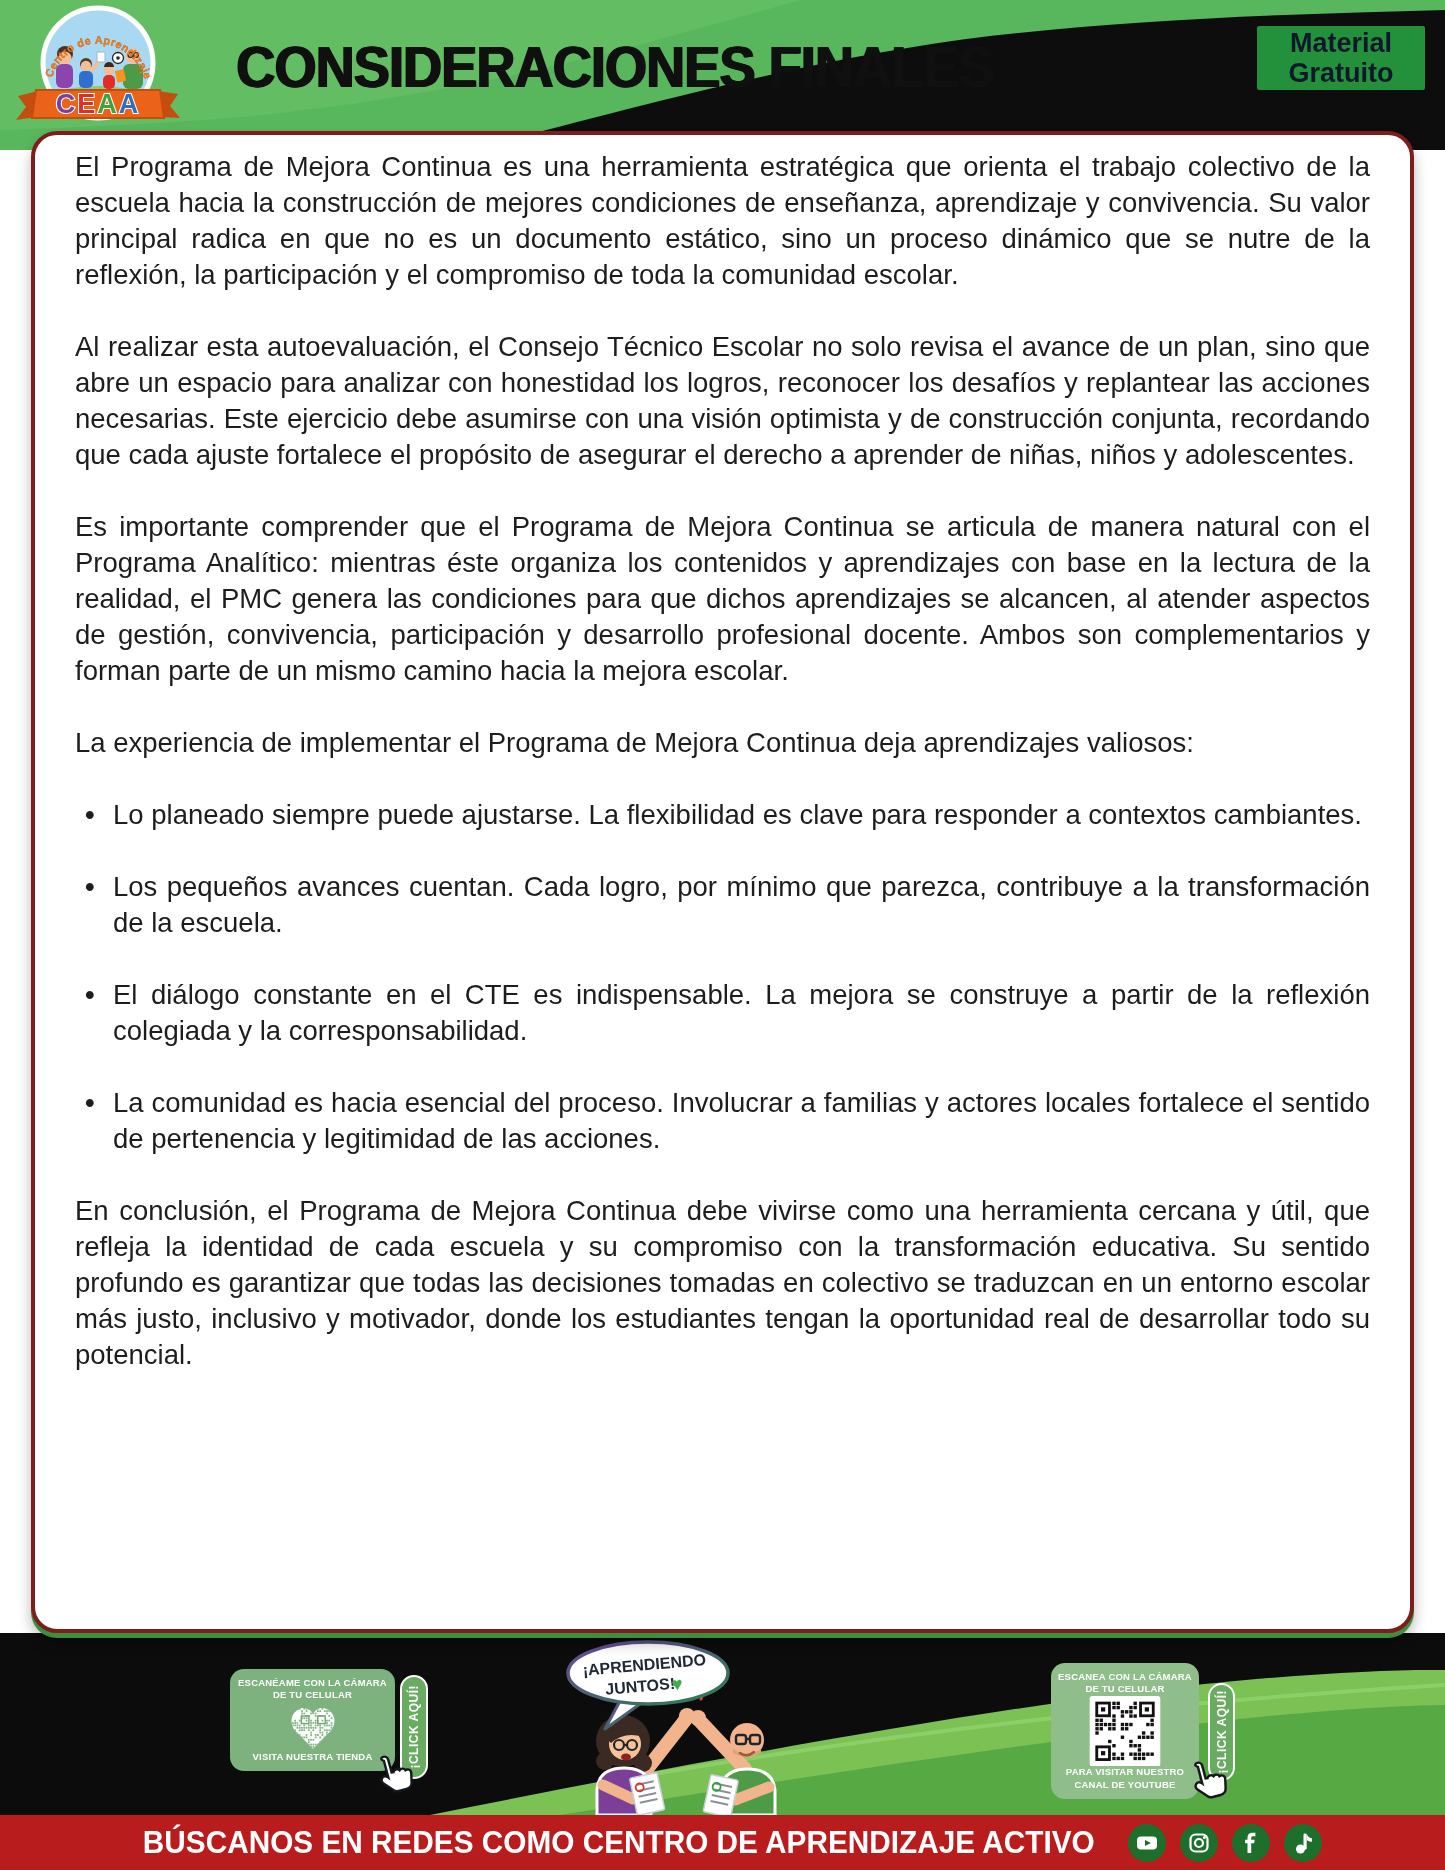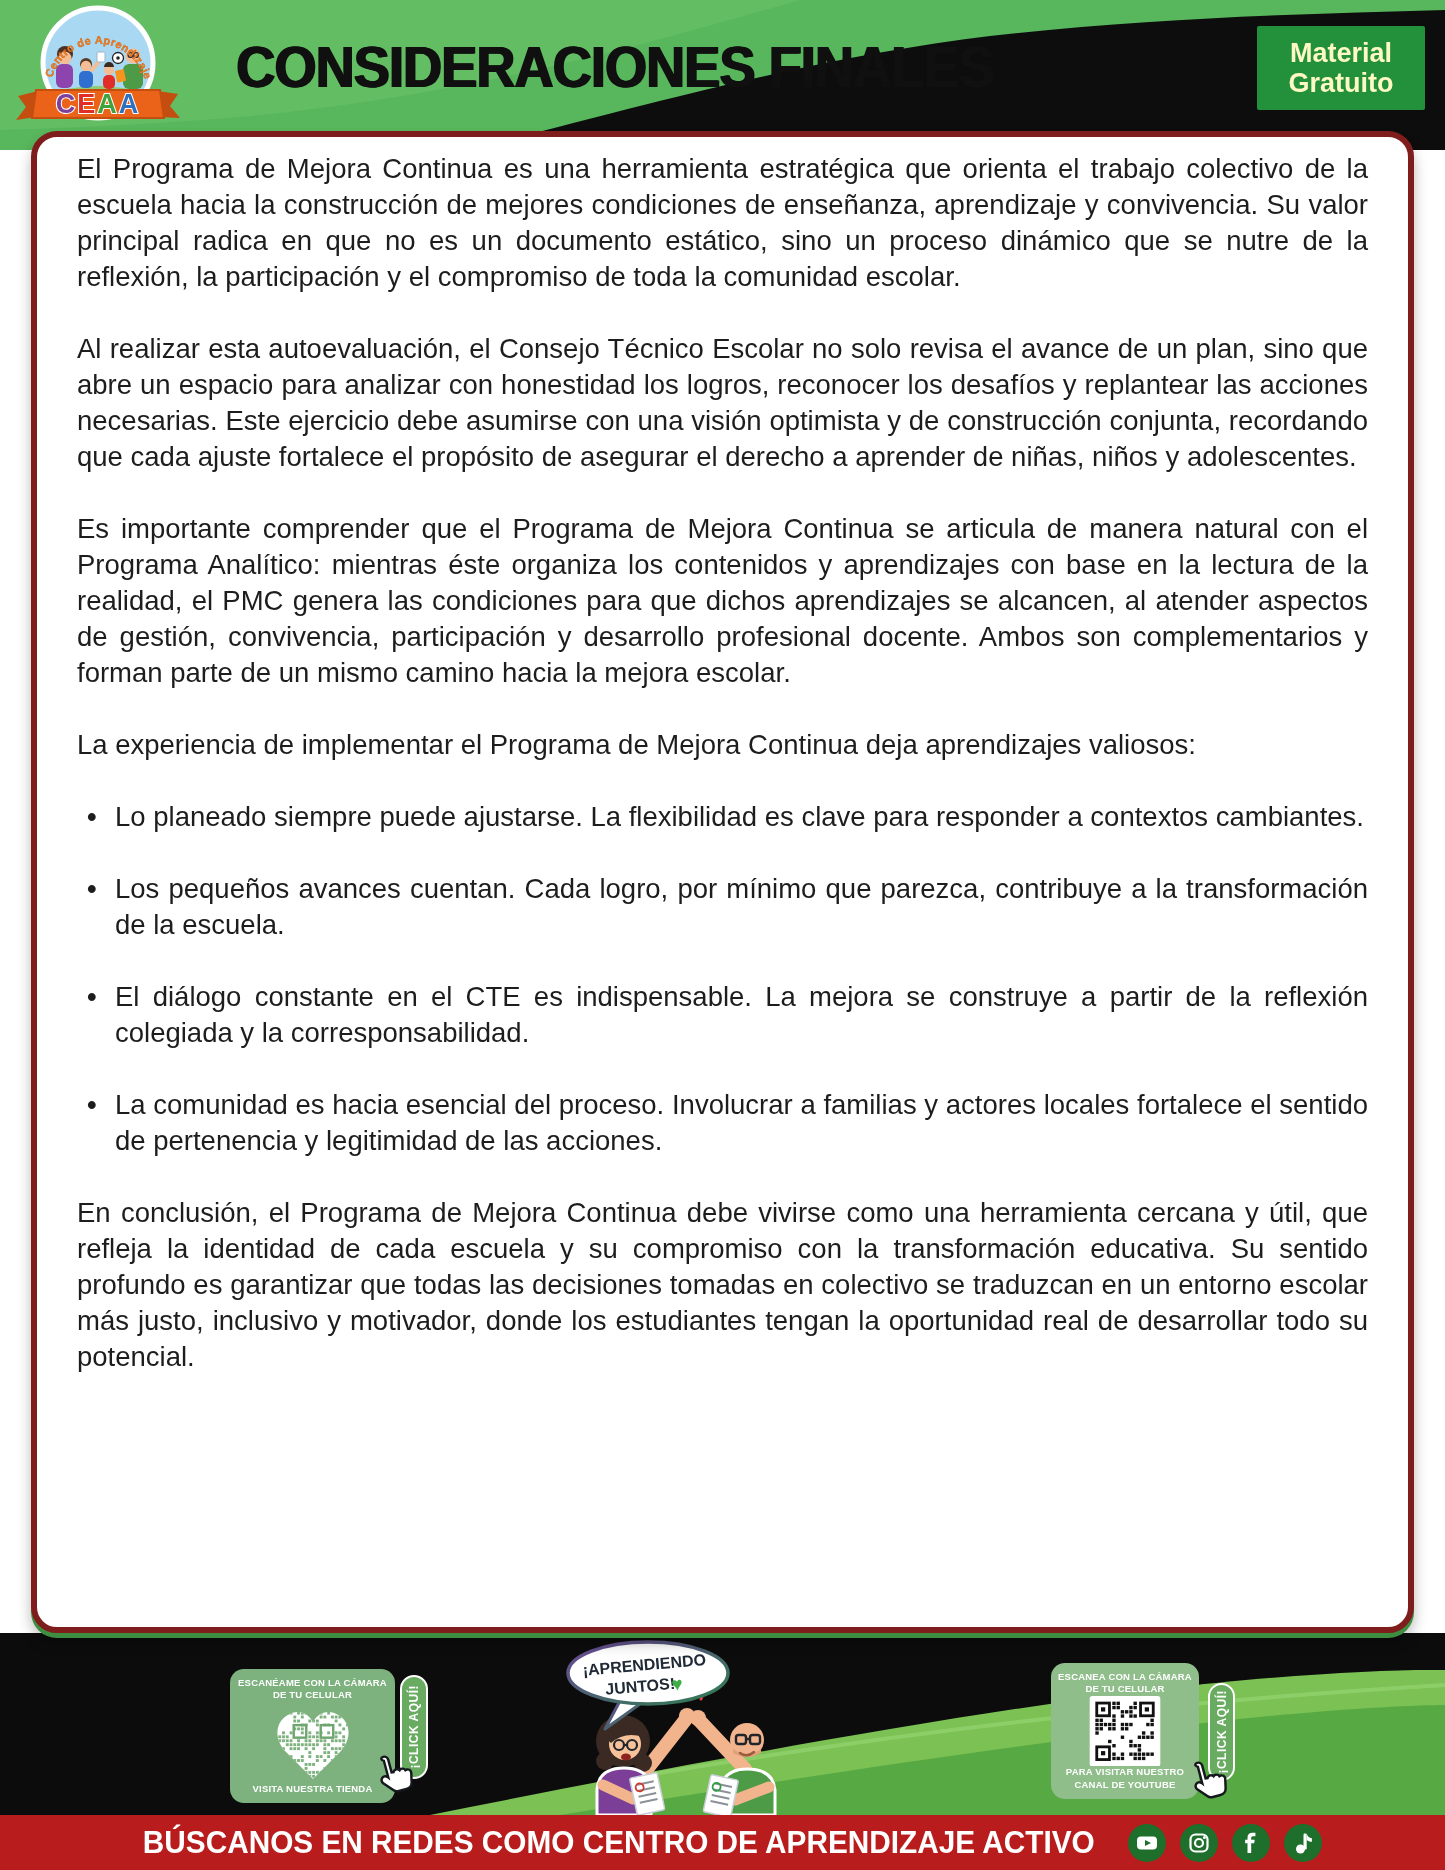--- a/index.html
+++ b/index.html
@@ -5,44 +5,44 @@
   html,body{margin:0;padding:0;background:#ffffff;}
   .page{position:relative;width:1445px;height:1870px;overflow:hidden;background:#fff;
         font-family:"Liberation Sans",sans-serif;}
   
   .header{position:absolute;left:0;top:0;width:1445px;height:150px;}
   .header svg{display:block}
   .title{position:absolute;left:175px;top:34px;width:880px;text-align:center;
          font-size:57px;font-weight:bold;color:#101010;letter-spacing:-1px;
          transform:scaleX(.95);transform-origin:center;
          text-shadow:1px 0 0 #101010,-1px 0 0 #101010;white-space:nowrap;}
-  .badge{position:absolute;top:26px;right:20px;width:152px;background:#23913c;color:#fef9c3;
+  .badge{position:absolute;top:26px;right:20px;width:152px;background:#23913c;color:#0f172a;
          font-weight:bold;font-size:27px;line-height:1.12;text-align:center;
-         padding:12px 8px;border-radius:2px;}
+         padding:2px 8px;border-radius:2px;}
   .logo{position:absolute;left:12px;top:4px;width:172px;height:126px;}
   
   .content-box{position:absolute;left:31px;top:131px;width:1383px;height:1502px;
-         box-sizing:border-box;background:#fff;border:6px solid #7f1d1d;border-radius:26px;
+         box-sizing:border-box;background:#fff;border:4px solid #7f1d1d;border-radius:26px;
          box-shadow:0 5px 0 #3e8e41,0 10px 14px rgba(0,0,0,.28);
          padding:14px 40px 10px 40px;overflow:hidden;z-index:5;}
   .copy{font-size:27.5px;line-height:36px;color:#1d1d1d;text-align:justify;}
   .copy p{margin:0 0 36px 0;}
   .copy p:last-child{margin-bottom:0;}
   ul.bullets{list-style:none;margin:0 0 0 0;padding:0;}
   ul.bullets li{position:relative;padding-left:38px;margin-bottom:36px;}
   ul.bullets li::before{content:"•";position:absolute;left:10px;top:0;font-weight:bold;}
   .lead{font-weight:normal;}
   
   .footer{position:absolute;left:0;top:1633px;width:1445px;height:182px;}
   .footer svg.bg{position:absolute;left:0;top:0;}
   .qr-panel{position:absolute;box-sizing:border-box;border-radius:14px;display:flex;
             flex-direction:column;align-items:center;justify-content:space-between;
             padding:8px 6px;color:#fff;text-align:center;}
   .qr-panel .t{font-size:9.5px;font-weight:bold;line-height:1.3;letter-spacing:.2px;}
-  .panel-left{left:230px;top:36px;width:165px;height:134px;background:#7db27e;}
+  .panel-left{left:230px;top:36px;width:165px;height:102px;background:#7db27e;}
   .panel-right{left:1051px;top:30px;width:148px;height:136px;background:#8fbe8a;}
   .click-pill{position:absolute;box-sizing:border-box;border:2.5px solid #fff;border-radius:15px;
             background:#69ab61;display:flex;align-items:center;justify-content:center;}
   .click-pill span{writing-mode:vertical-rl;transform:rotate(180deg);color:#fff;
             font-size:12px;font-weight:bold;letter-spacing:.5px;white-space:nowrap;}
   .pill-left{left:400px;top:42px;width:28px;height:104px;}
   .pill-right{left:1208px;top:50px;width:27px;height:98px;}
   .hand{position:absolute;transform:rotate(-15deg);}
   .hand-left{left:372px;top:118px;}
   .hand-right{left:1186px;top:124px;}

